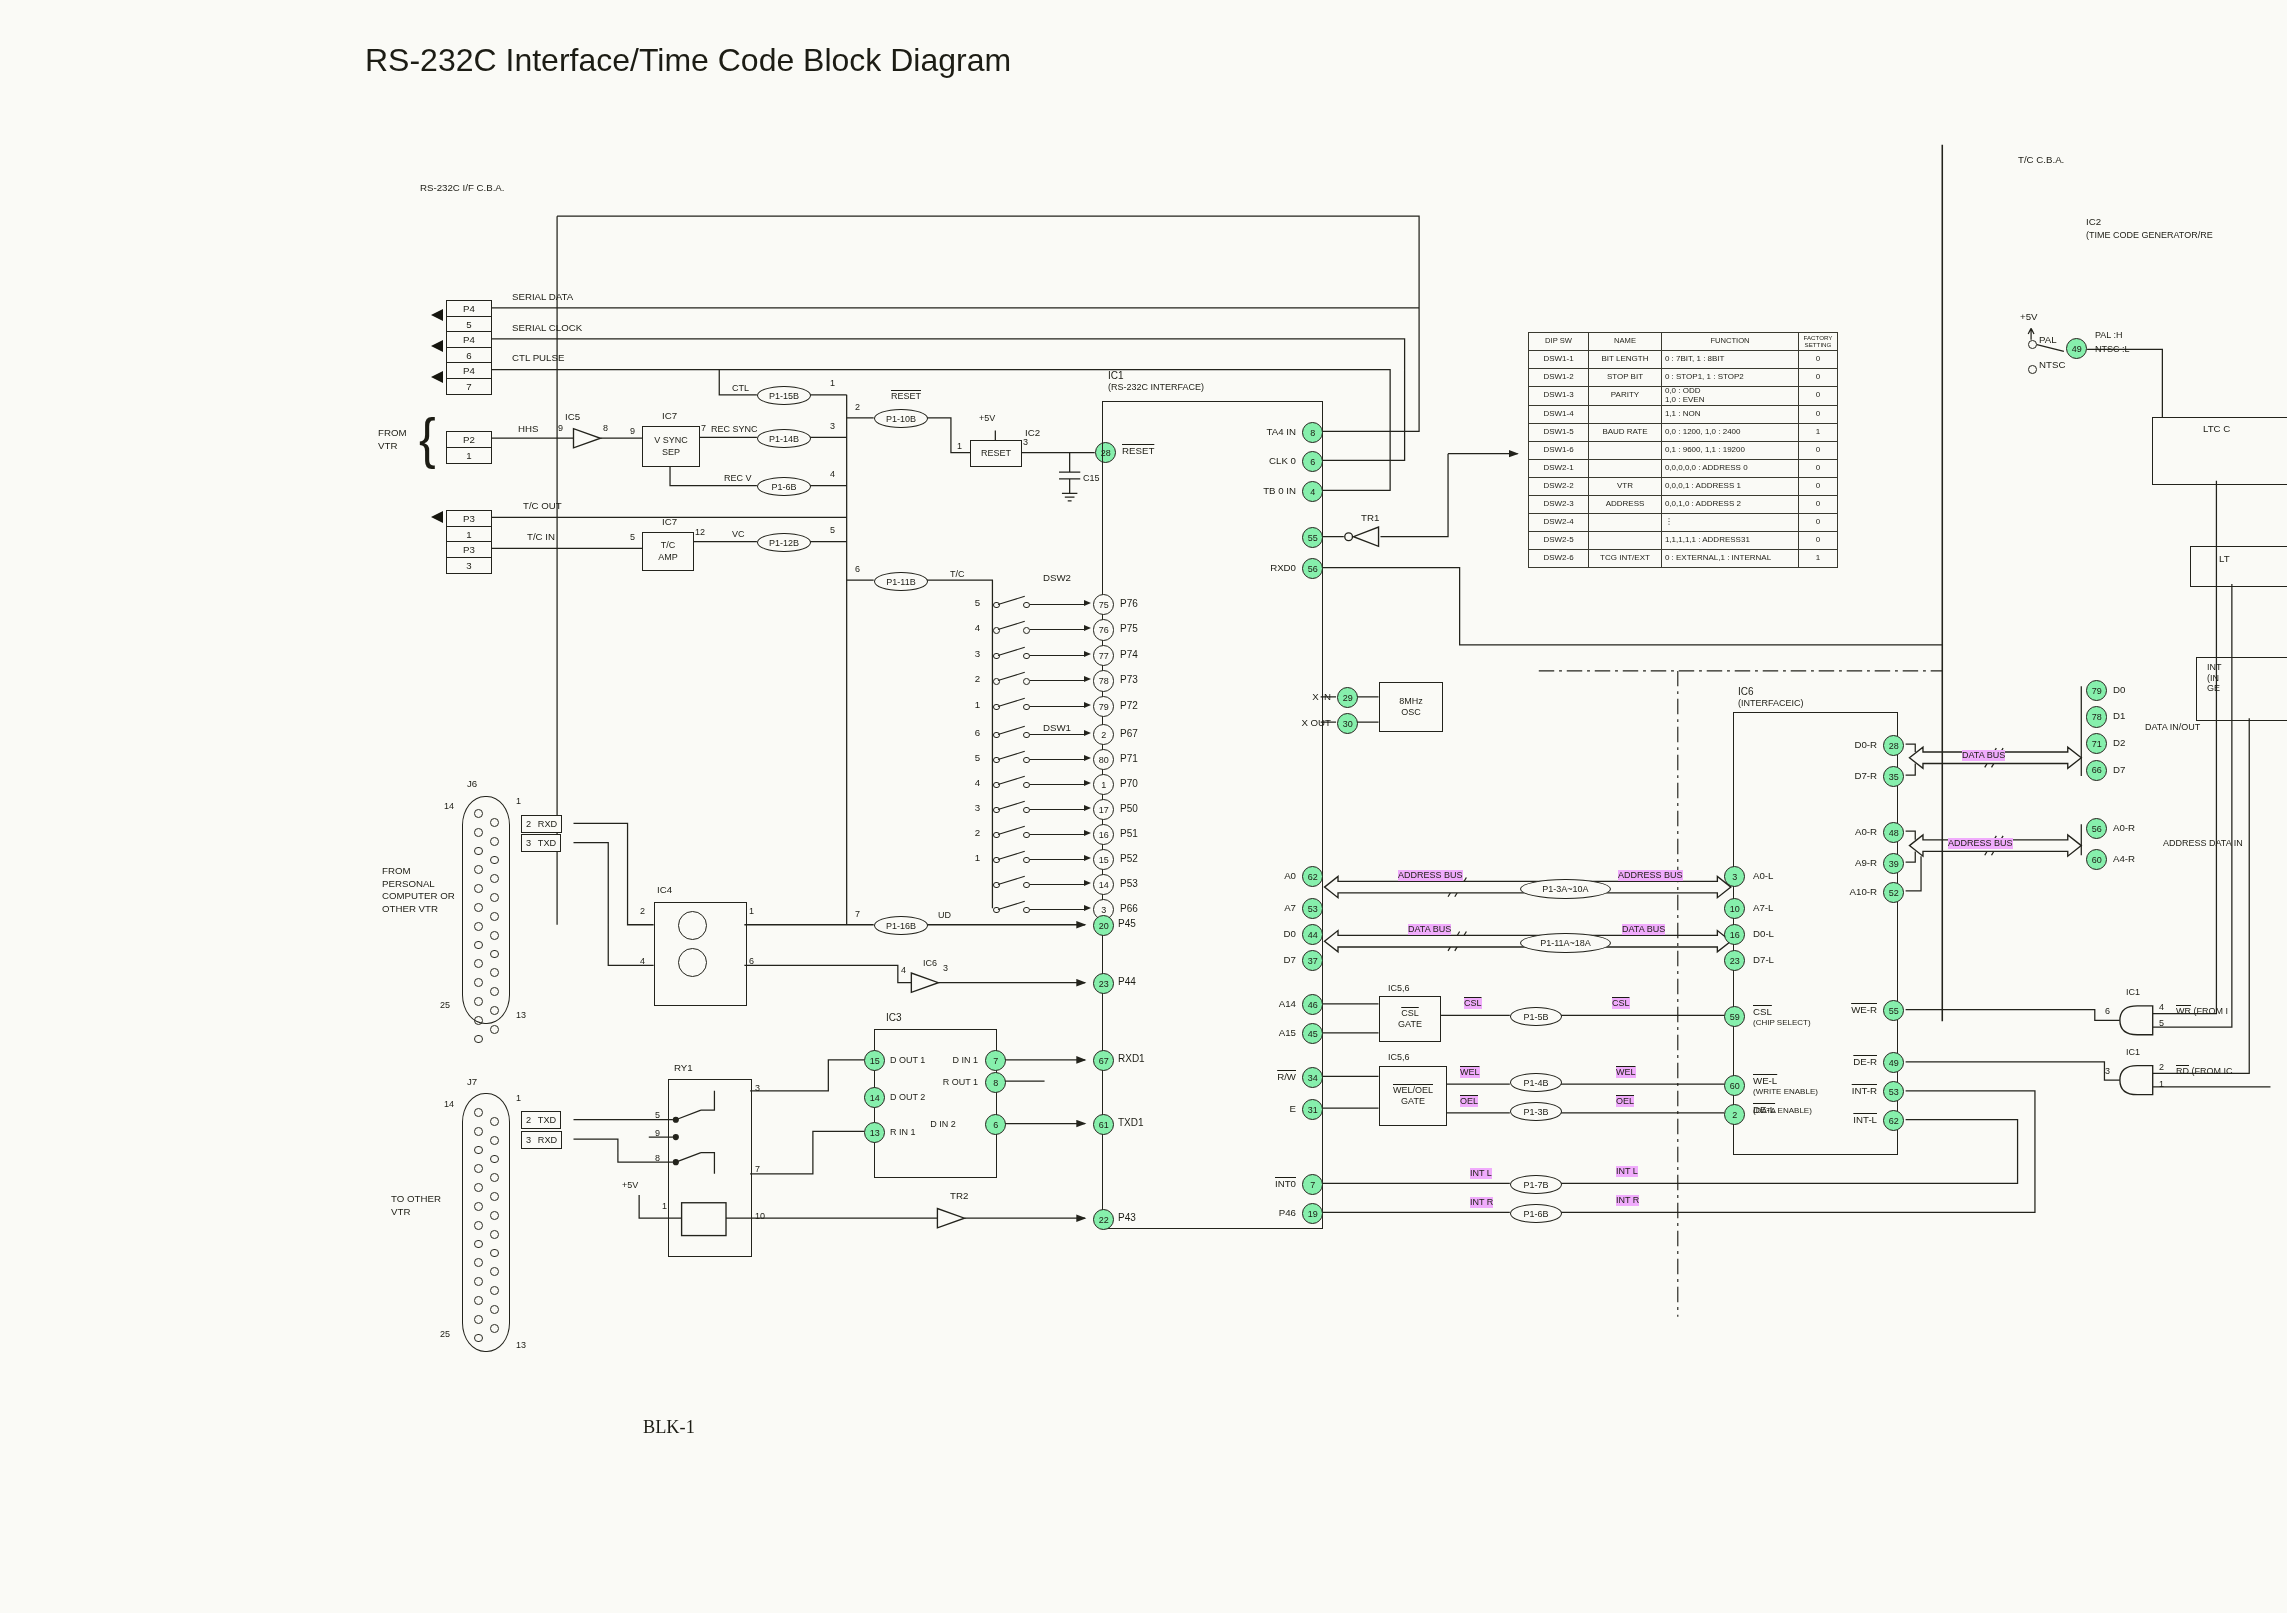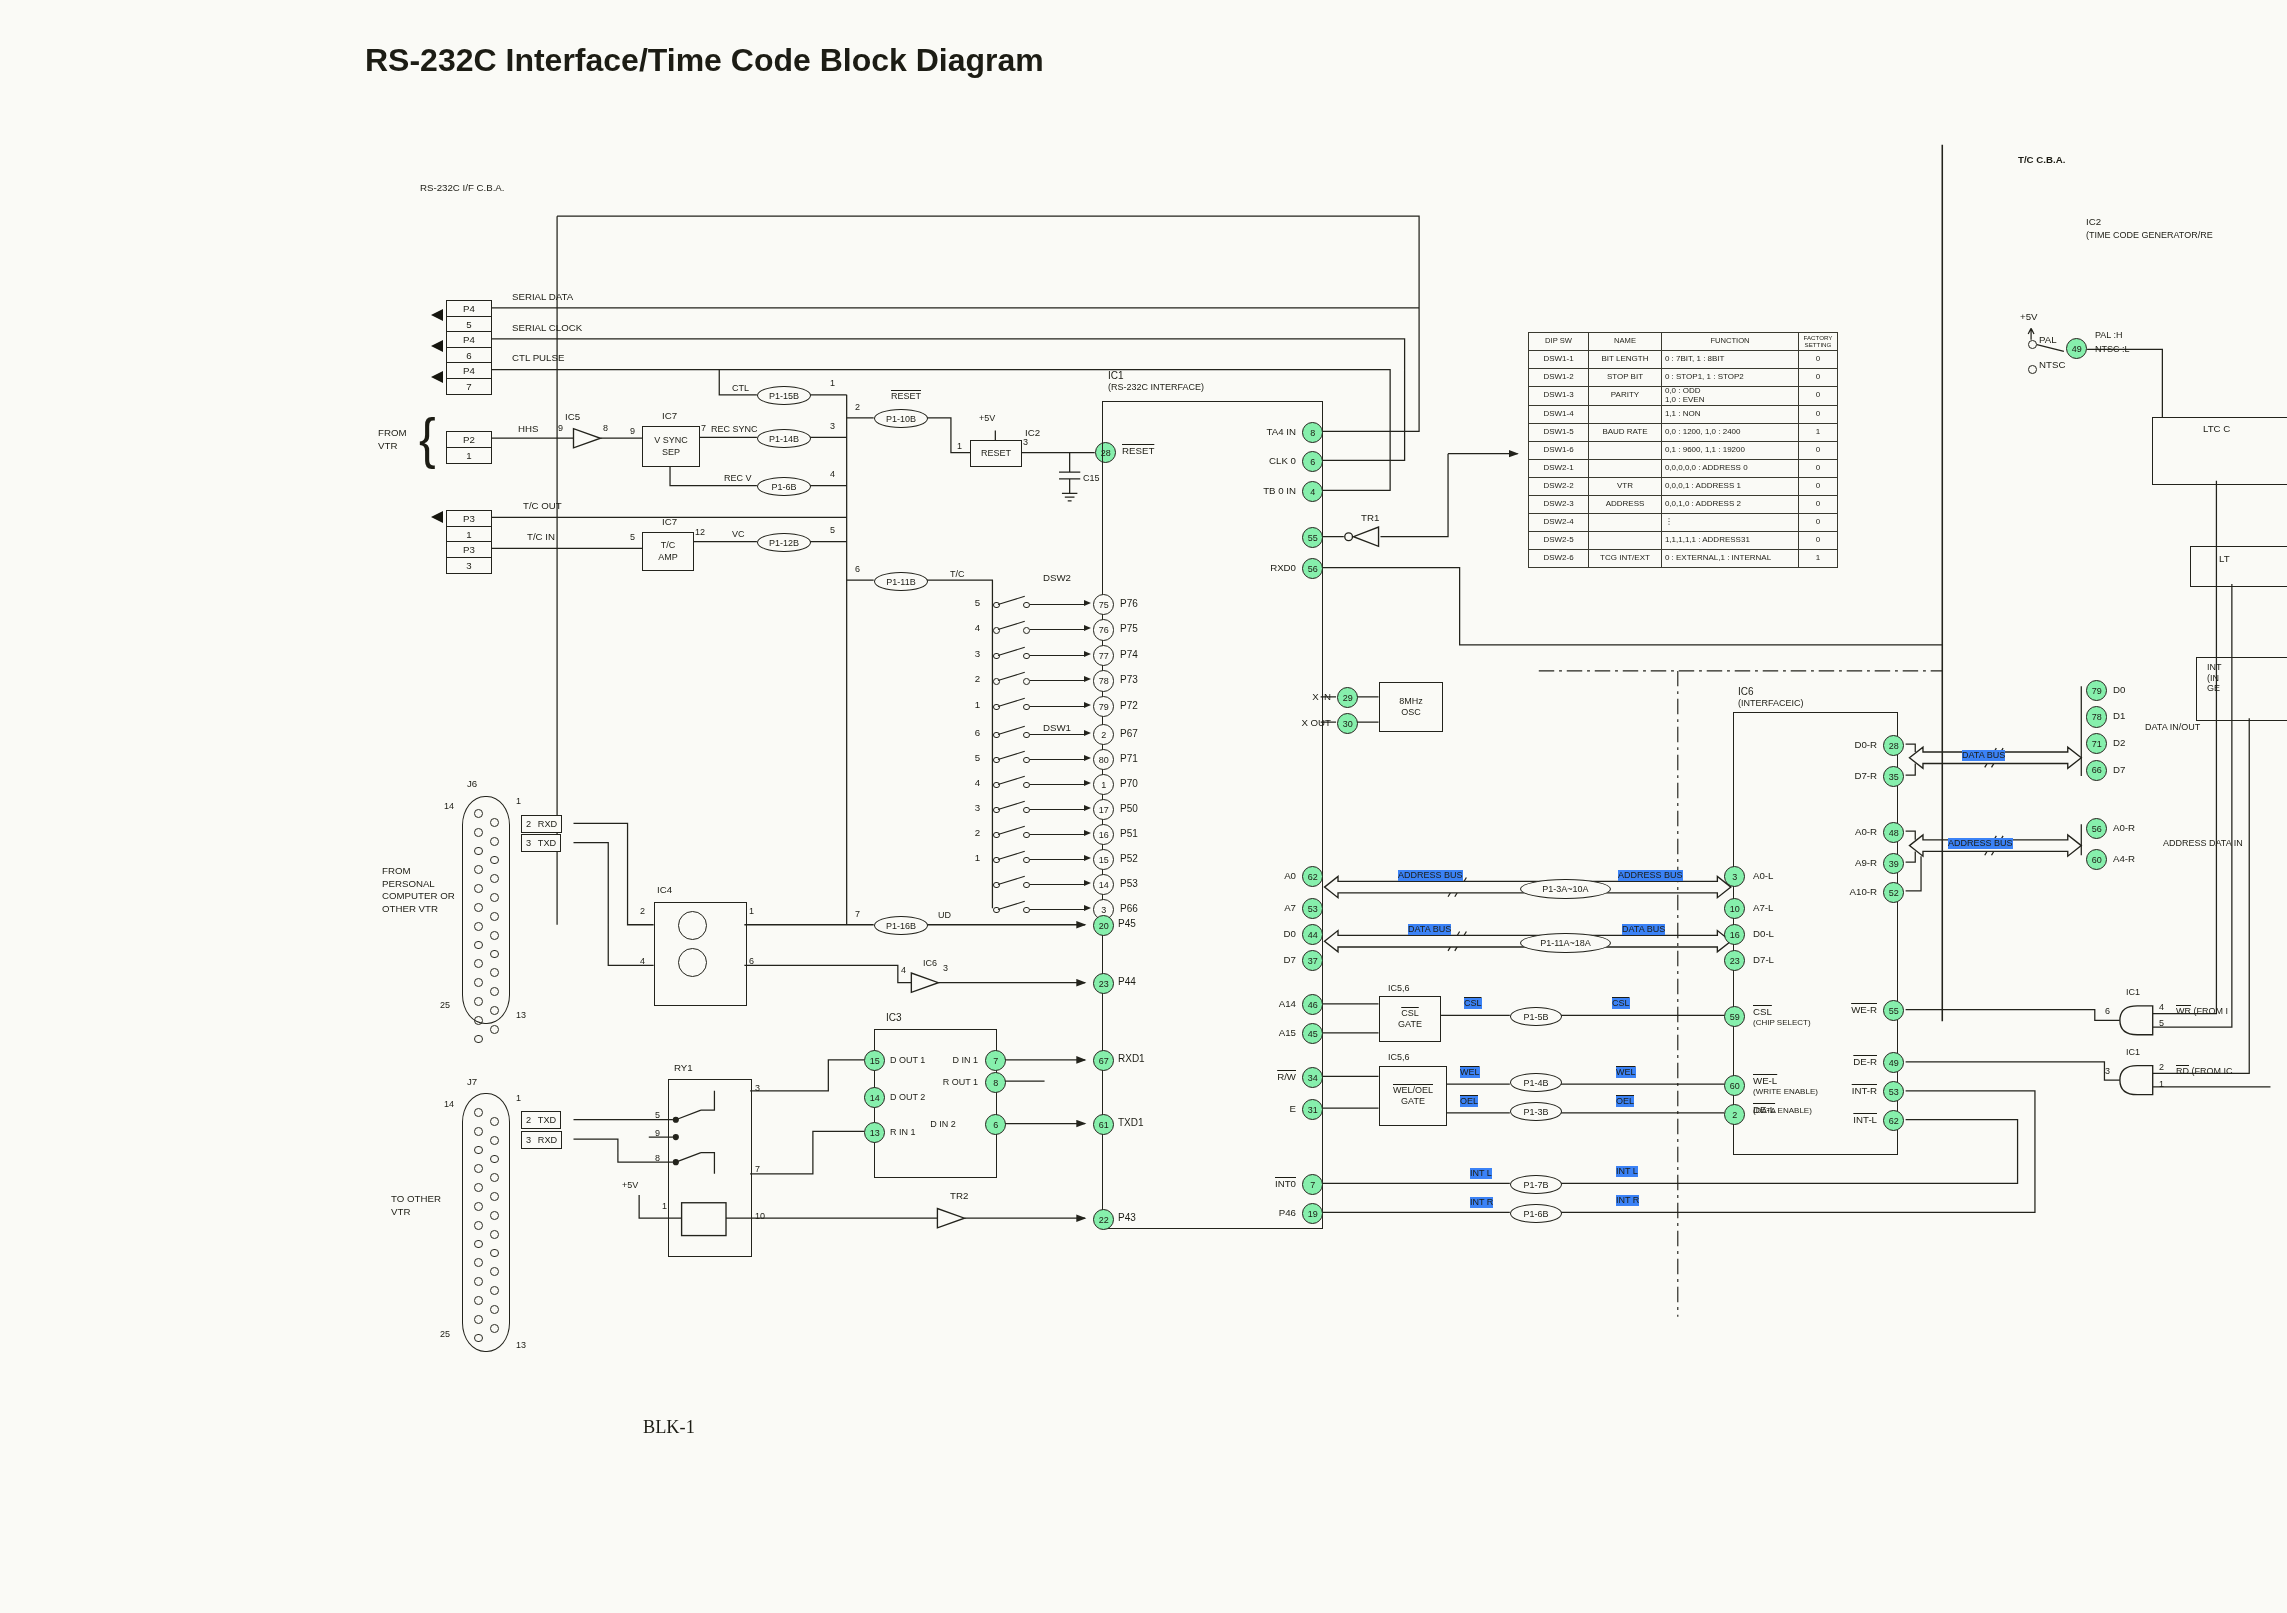--- a/index.html
+++ b/index.html
@@ -1,22 +1,22 @@
 <!DOCTYPE html>
 <html><head>
 <meta charset="utf-8">
 <style>
   html,body{margin:0;padding:0;background:#fafaf6}
   .stage{position:relative;width:2287px;height:1613px;background:#fafaf6;font-family:"Liberation Sans",sans-serif;color:#1c1c14;overflow:hidden}
   .stage svg.wires{position:absolute;left:0;top:0}
   .t{position:absolute;white-space:pre;font-size:10.6px;line-height:1.18}.s9{font-size:9px}.s10{font-size:9.7px}.s105{font-size:10px}
-  .b{font-weight:700}
+  .b{font-weight:400}
   .ovl{text-decoration:overline}
   .wrap{white-space:normal}
-  .bg{background:#3b82f6}
+  .bg{background:#f0abfc}
   .box{position:absolute;border:1.4px solid #23231c;background:transparent}
   .oval{position:absolute;border:1.3px solid #23231c;border-radius:50%;display:flex;align-items:center;justify-content:center;font-size:9px;background:#fafaf6;white-space:nowrap}
   .circ{position:absolute;width:19.3px;height:19.3px;border:1.3px solid #23231c;border-radius:50%;display:flex;align-items:center;justify-content:center;font-size:9px;background:#86efac}
   .pair{position:absolute;width:44px;height:31px;border:1.4px solid #23231c;display:flex;flex-direction:column;background:#fafaf6}
   .pair span{flex:1;display:flex;align-items:center;justify-content:center;font-size:9.7px}
   .pair span:first-child{border-bottom:1.4px solid #23231c}
   .dia{position:absolute;width:0;height:0;border-top:6.8px solid transparent;border-bottom:6.8px solid transparent;border-right:12.6px solid #16160f}
   .brace::before{content:"{";font-size:50px;font-weight:300}
   .brace{position:absolute;transform:scaleY(1.1)}
   .gatebox{position:absolute;border:1.4px solid #23231c;background:#fafaf6;display:flex;flex-direction:column;align-items:center;justify-content:center;font-size:9px;line-height:1.25;text-align:center}

